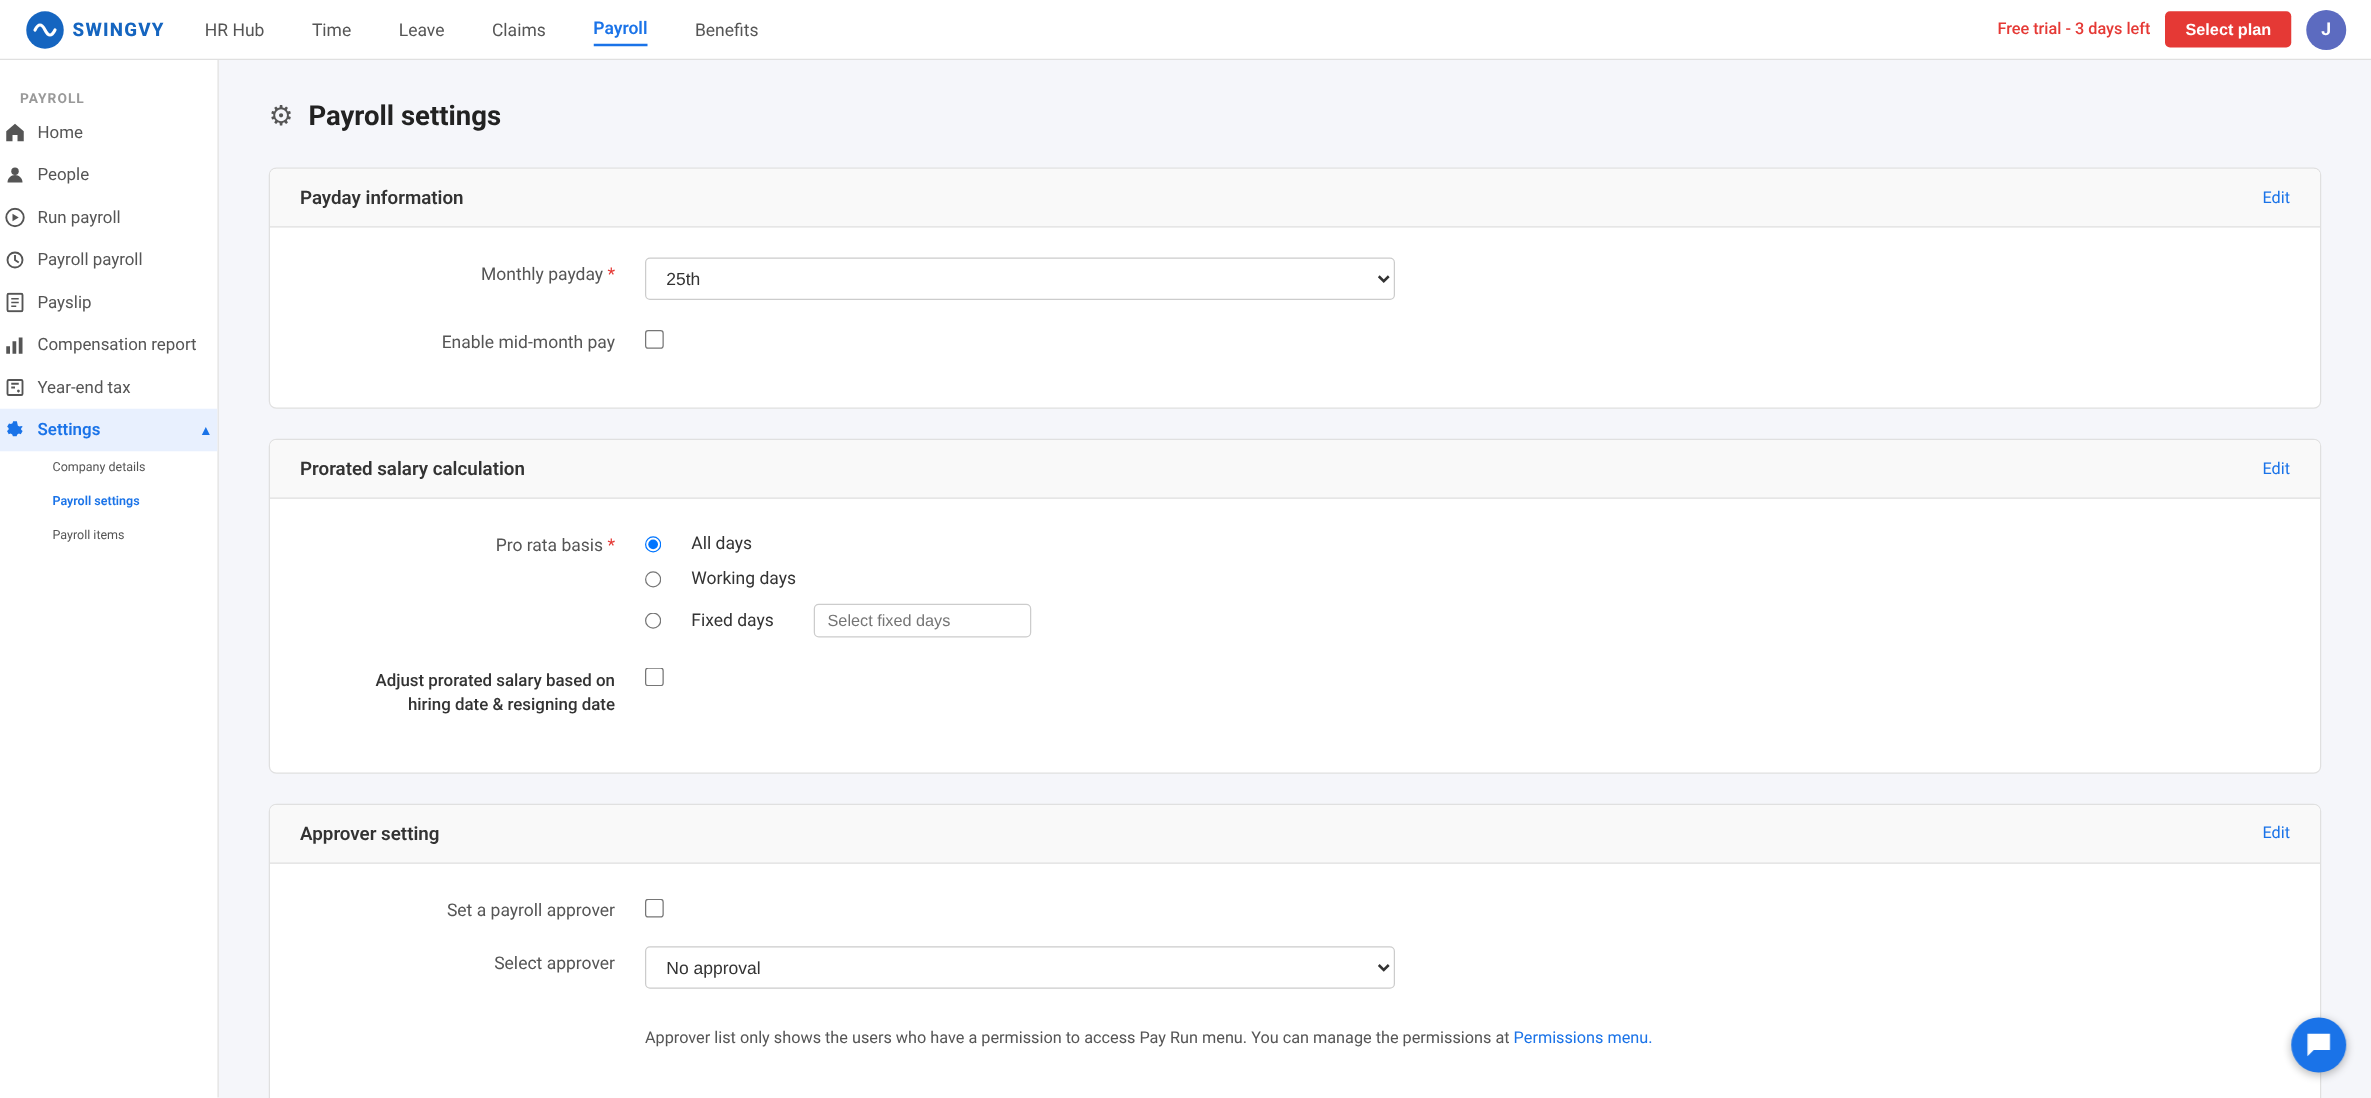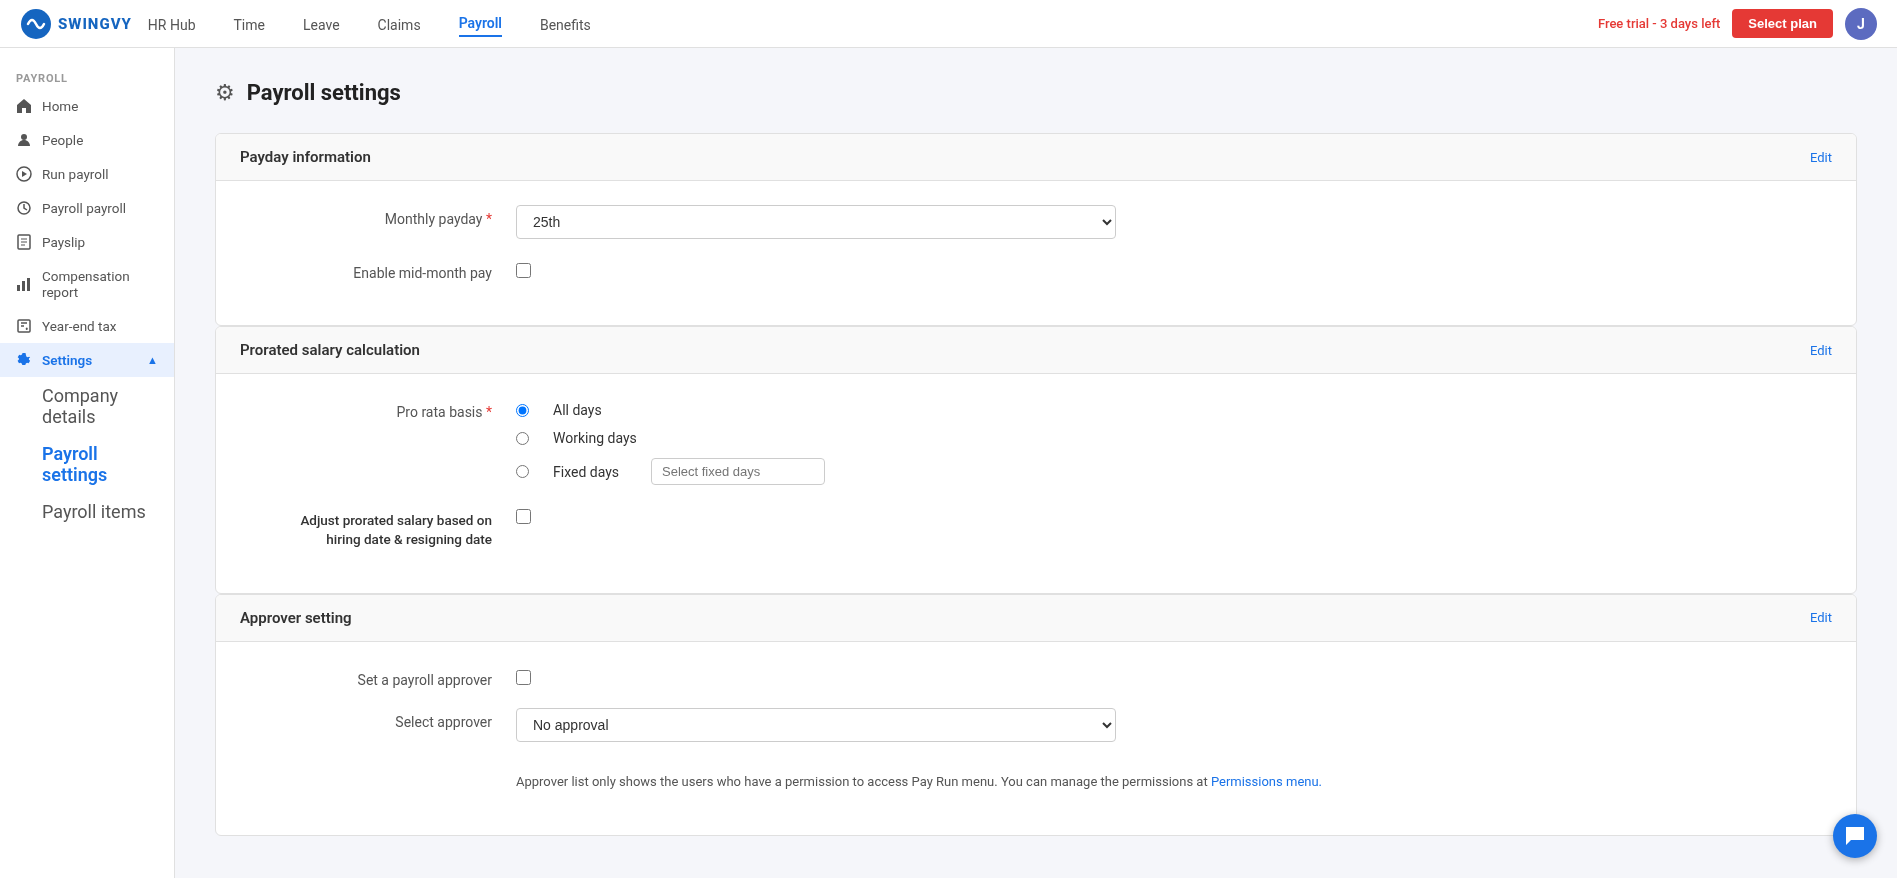--- a/index.html
+++ b/index.html
@@ -4,21 +4,21 @@
   <style>
     * { box-sizing: border-box; margin: 0; padding: 0; }
     body { font-family: -apple-system, BlinkMacSystemFont, 'Segoe UI', Roboto, sans-serif; font-size: 14px; color: #333; background: #f5f6fa; }
 
     
     .topnav {
       display: flex; align-items: center; background: #fff;
       border-bottom: 1px solid #e0e0e0; height: 48px; padding: 0 20px;
       position: fixed; top: 0; left: 0; right: 0; z-index: 100;
     }
-    .topnav-logo { display: flex; align-items: center; gap: 6px; margin-right: 16px; }
+    .topnav-logo { display: flex; align-items: center; gap: 6px; margin-right: 32px; }
     .topnav-logo-circle { width: 32px; height: 32px; }
     .topnav-links { display: flex; gap: 38px; align-items: flex-end; flex: 1; }
     .topnav-link { color: #555; text-decoration: none; font-size: 14px; cursor: pointer; padding: 4px 0; }
     .topnav-link.active { color: #1a73e8; font-weight: 600; border-bottom: 2px solid #1a73e8; }
     .topnav-right { display: flex; align-items: center; gap: 12px; }
     .free-trial-text { color: #e53935; font-size: 13px; font-weight: 500; }
     .select-plan-btn {
       background: #e53935; color: #fff; border: none; border-radius: 4px;
       padding: 7px 16px; font-size: 13px; font-weight: 600; cursor: pointer;
     }
@@ -35,44 +35,44 @@
     .sidebar {
       width: 175px; background: #fff; border-right: 1px solid #e0e0e0;
       padding: 16px 0; position: fixed; top: 48px; bottom: 0; left: 0;
       overflow-y: auto;
     }
     .sidebar-section-label {
       font-size: 11px; color: #999; font-weight: 700; letter-spacing: 0.8px;
       padding: 8px 16px 4px; text-transform: uppercase;
     }
     .sidebar-item {
-      display: flex; align-items: center; gap: 10px; padding: 9px 16px;
+      display: flex; align-items: center; gap: 10px; padding: 9px 4px;
       color: #555; cursor: pointer; font-size: 13.5px; text-decoration: none;
     }
     .sidebar-item.active { background: #e8f0fe; color: #1a73e8; font-weight: 600; }
     .sidebar-item-icon { width: 16px; height: 16px; flex-shrink: 0; color: inherit; }
     .sidebar-sub { padding-left: 42px; }
     .sidebar-sub-item {
       display: block; padding: 8px 16px 8px 0; color: #555; cursor: pointer;
-      font-size: 18px; text-decoration: none;
+      font-size: 10px; text-decoration: none;
     }
     .sidebar-sub-item.active { color: #1a73e8; font-weight: 600; }
     .sidebar-collapse-icon { margin-left: auto; font-size: 11px; }
 
     
     .main { margin-left: 175px; padding: 32px 40px; flex: 1; }
 
     .page-title-row { display: flex; align-items: center; gap: 12px; margin-bottom: 28px; }
     .page-title { font-size: 22px; font-weight: 700; color: #222; }
     .page-title-icon { font-size: 22px; color: #555; }
 
     
     .card {
       background: #fff; border: 1px solid #e0e0e0; border-radius: 6px;
-      overflow: hidden;
+      margin-bottom: 24px; overflow: hidden;
     }
     .card-header {
       background: #f9f9f9; border-bottom: 1px solid #e0e0e0;
       padding: 14px 24px; display: flex; justify-content: space-between; align-items: center;
     }
     .card-header-title { font-weight: 600; font-size: 15px; color: #333; }
     .edit-link { color: #1a73e8; font-size: 13px; cursor: pointer; text-decoration: none; }
     .card-body { padding: 24px 40px; }
 
     

